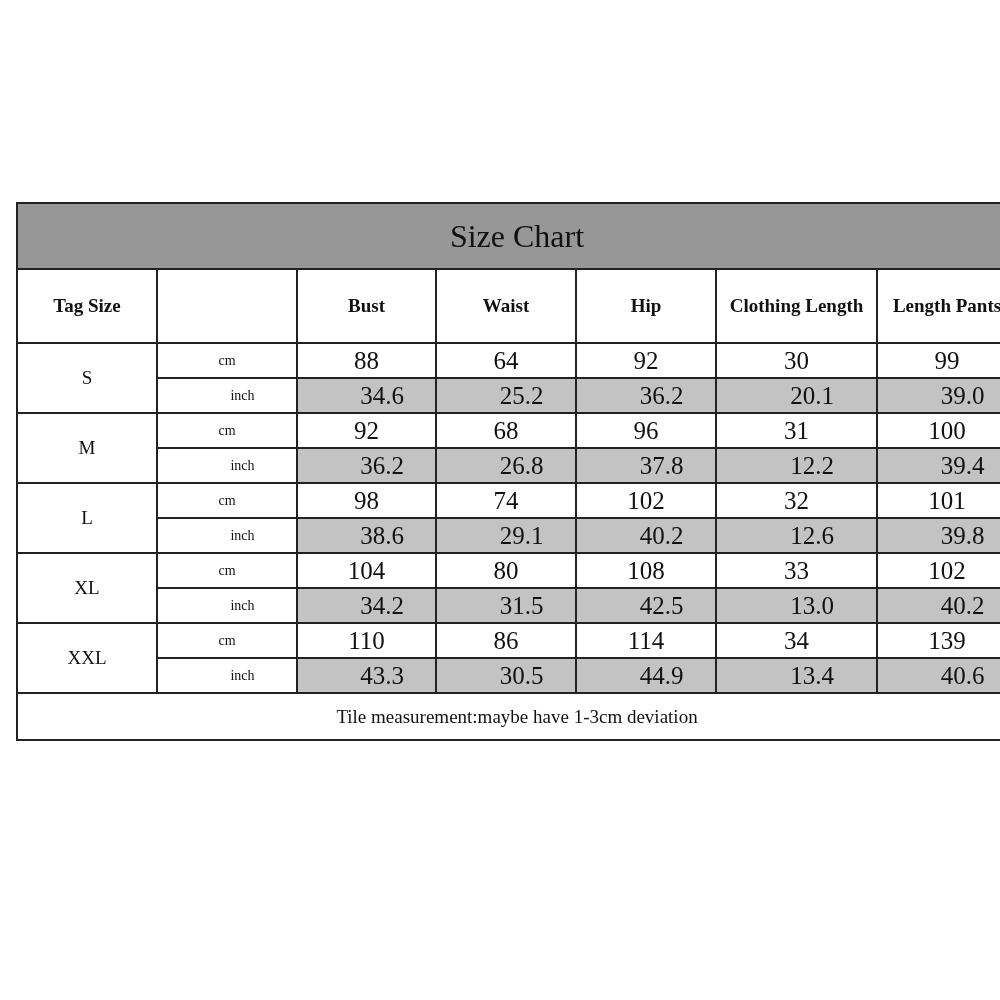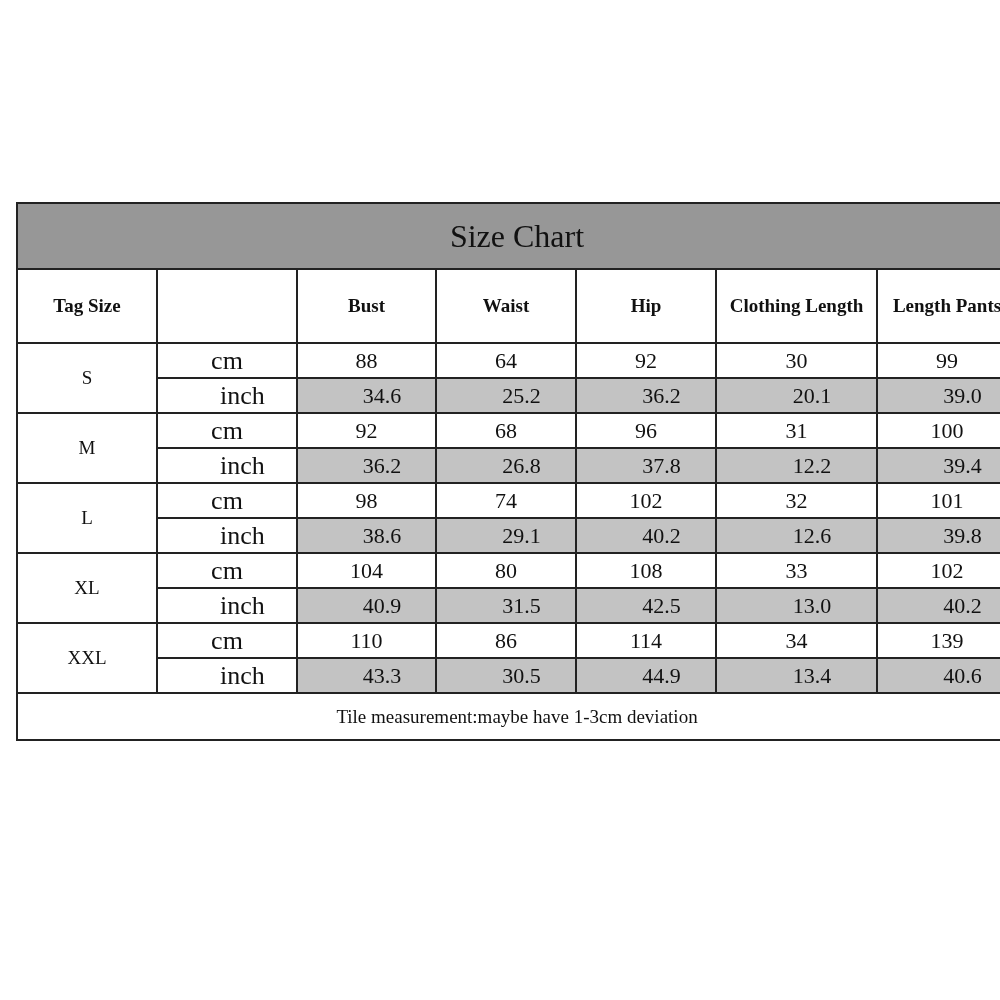--- a/index.html
+++ b/index.html
@@ -4,24 +4,24 @@
 <style>
   html, body { margin: 0; padding: 0; background: #ffffff; }
   body { width: 1000px; height: 1000px; position: relative; overflow: hidden;
          font-family: "Liberation Serif", "DejaVu Serif", serif; color: #111; }
   .chart { position: absolute; left: 16px; top: 202px; width: 1000px; }
   table { border-collapse: collapse; width: 1000px; table-layout: fixed; }
   td, th { border: 2px solid #222; text-align: center; vertical-align: middle; padding: 0; }
   .title-cell { background: #979797; height: 64px; font-size: 32px; font-weight: normal; }
   .head-cell { height: 72px; font-size: 19px; font-weight: bold; background: #fff; white-space: nowrap; }
   .tag { font-size: 19px; background: #fff; }
-  .unit { font-size: 26px; background: #fff; margin-top: 28px; }
+  .unit { font-size: 14px; background: #fff; margin-top: 28px; }
   .cm-row td { height: 33px; }
   .in-row td { height: 33px; padding-left: 31px; }
-  .val { font-size: 22px; }
+  .val { font-size: 25px; }
   .in-row .val { background: #c3c3c3; }
   .cm-row .val { background: #ffffff; }
   .note { height: 45px; font-size: 19px; background: #fff; }
 </style>
 </head>
 <body>
 
 <div class="chart">
   <table>
     <colgroup>
@@ -105,21 +105,21 @@
       <td rowspan="2" class="tag">XL</td>
       <td class="unit">cm</td>
       <td class="val">104</td>
       <td class="val">80</td>
       <td class="val">108</td>
       <td class="val">33</td>
       <td class="val">102</td>
     </tr>
     <tr class="in-row">
       <td class="unit">inch</td>
-      <td class="val">40.9</td>
+      <td class="val">34.2</td>
       <td class="val">31.5</td>
       <td class="val">42.5</td>
       <td class="val">13.0</td>
       <td class="val">40.2</td>
     </tr>
 
     <tr class="cm-row">
       <td rowspan="2" class="tag">XXL</td>
       <td class="unit">cm</td>
       <td class="val">110</td>

